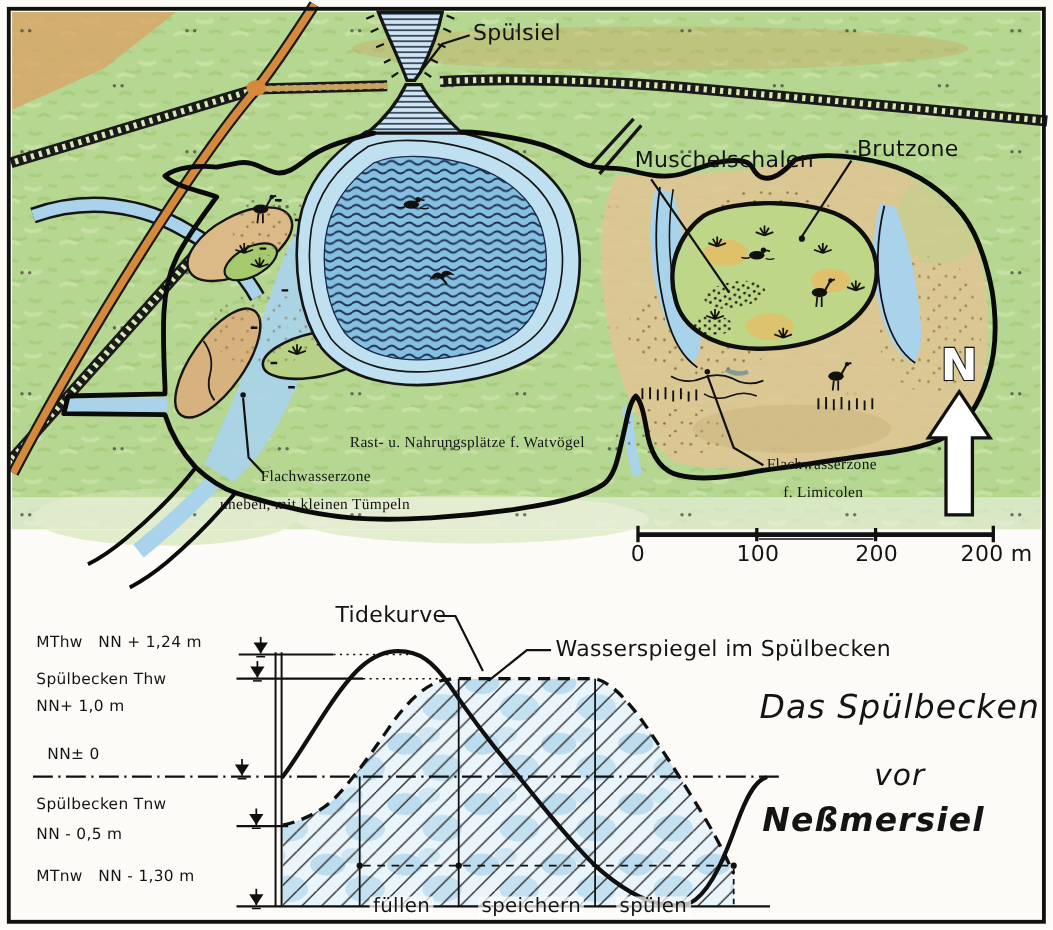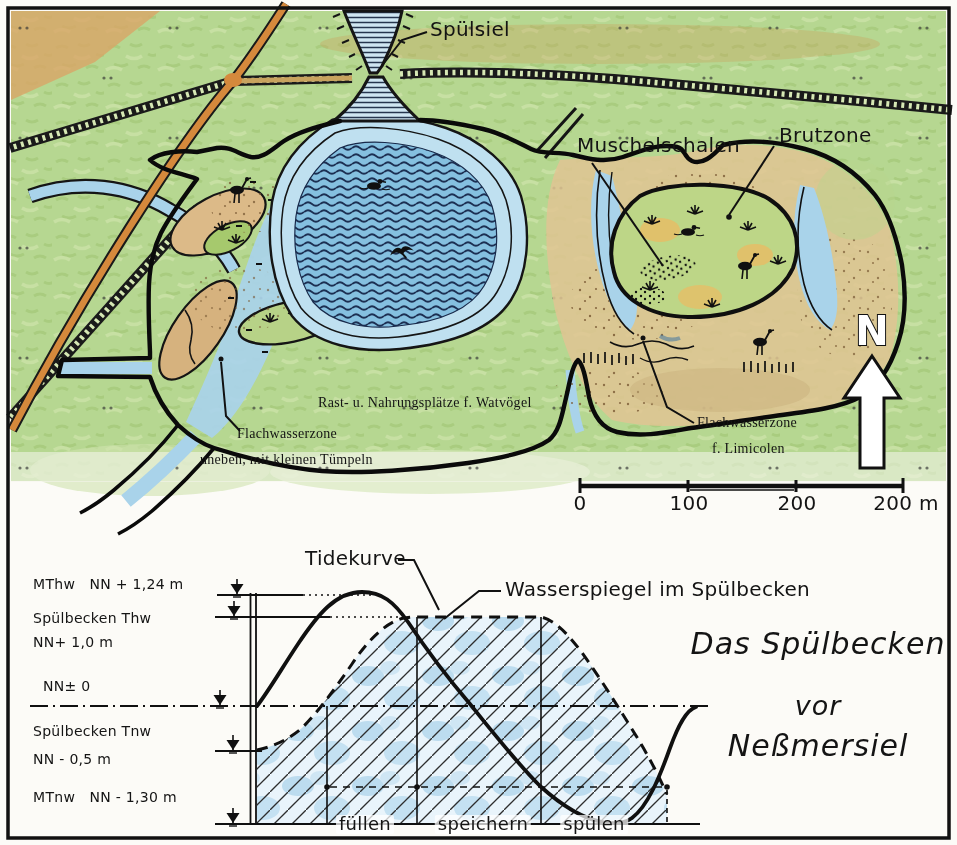--- a/index.html
+++ b/index.html
@@ -301,15 +301,15 @@
 <div class="lbl c19" style="left:33px;top:724px;">Spülbecken Tnw</div>
 <div class="lbl c19" style="left:33px;top:752px;">NN - 0,5 m</div>
 <div class="lbl c19 pre" style="left:33px;top:790px;">MTnw   NN - 1,30 m</div>
 
 <div class="lbl phase ctr" style="left:365px;top:775px;">füllen</div>
 <div class="lbl phase ctr" style="left:483px;top:775px;">speichern</div>
 <div class="lbl phase ctr" style="left:594px;top:775px;">spülen</div>
 
 <div class="lbl title" style="left:688px;top:628px;">Das Spülbecken</div>
 <div class="lbl title" style="left:688px;top:692px;font-size:27px;">vor</div>
-<div class="lbl title" style="left:688px;top:730px;">Neßmersiel</div>
+<div class="lbl title" style="left:664px;top:730px;font-weight:bold;">Neßmersiel</div>
 
 </div>
 
 </body></html>

